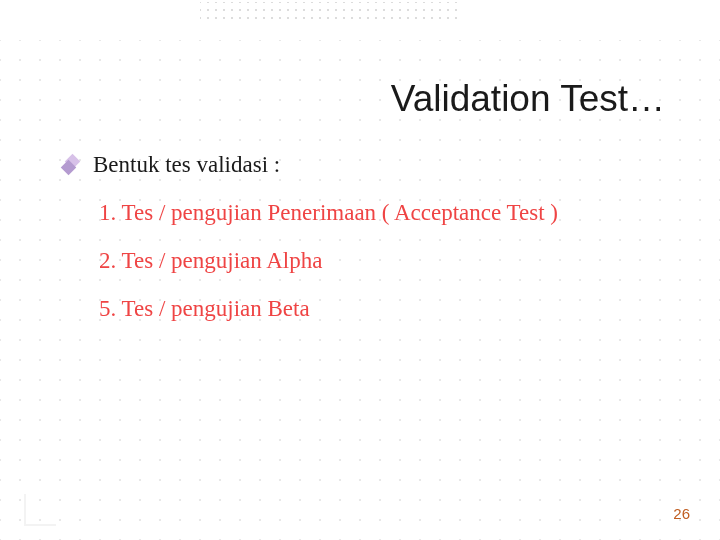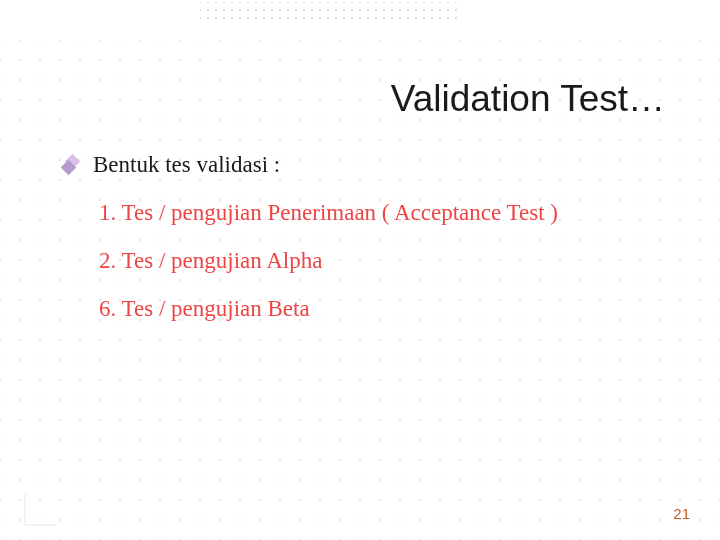--- a/index.html
+++ b/index.html
@@ -126,15 +126,15 @@
 
 <div class="slide-title">Validation Test…</div>
 
 <div class="bullet-row" style="top:152px;">
   <span class="diamond-bullet"></span>
   <span class="bullet-text">Bentuk tes validasi :</span>
 </div>
 
 <div class="list-item" style="top:200px;">1. Tes / pengujian Penerimaan ( Acceptance Test )</div>
 <div class="list-item" style="top:248px;">2. Tes / pengujian Alpha</div>
-<div class="list-item" style="top:296px;">6. Tes / pengujian Beta</div>
+<div class="list-item" style="top:296px;">5. Tes / pengujian Beta</div>
 
-<div class="page-number">21</div>
+<div class="page-number">26</div>
 
 </body></html>

